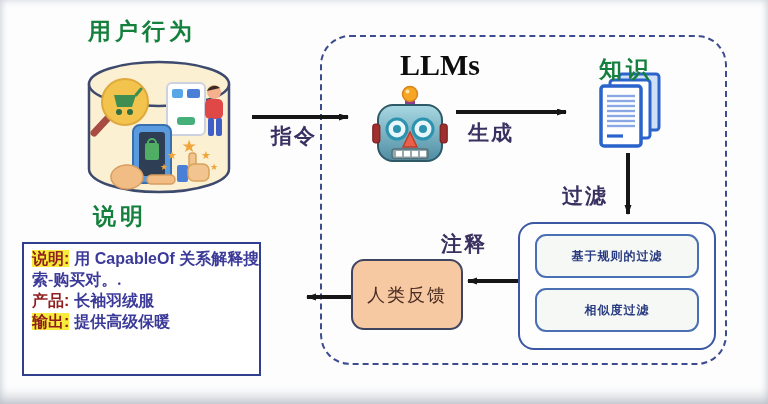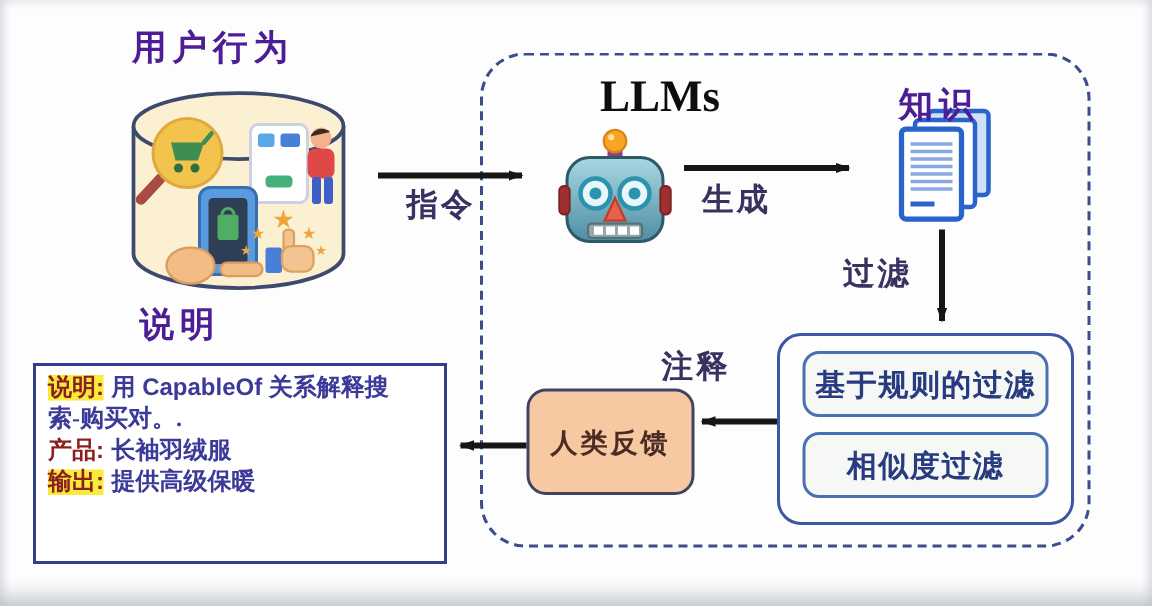--- a/index.html
+++ b/index.html
@@ -1,29 +1,29 @@
 <!DOCTYPE html>
 <html><head>
 <meta charset="utf-8">
 <style>
   html,body{margin:0;padding:0;background:#c9ced5;font-family:"Liberation Sans","DejaVu Sans",sans-serif;}
   .stage{position:relative;width:768px;height:404px;background:#fdfdfe;overflow:hidden;
          box-shadow:inset 0 -12px 14px -7px #b9bec6, inset 0 5px 8px -5px #d4d9e0,
                     inset 6px 0 8px -6px #cdd2d9, inset -6px 0 8px -6px #cdd2d9;}
   .abs{position:absolute;}
-  .heading{color:#4c1d95;font-weight:700;font-size:23px;letter-spacing:4px;z-index:6;}
+  .heading{color:#15803d;font-weight:700;font-size:23px;letter-spacing:4px;z-index:6;}
   .edge-label{color:#3a3160;font-weight:700;font-size:21px;letter-spacing:2px;z-index:6;}
   .serif-title{font-family:"Liberation Serif","DejaVu Serif",serif;font-weight:700;font-size:30px;color:#0d0d0d;z-index:6;margin-left:30px;}
   .dashed-box{left:320px;top:35px;width:403px;height:326px;border:2px dashed #3c4c8e;border-radius:30px;z-index:1;}
   .filter-container{left:518px;top:222px;width:194px;height:124px;background:#fdfefd;border:2px solid #3c57a3;border-radius:16px;z-index:2;}
   .filter-box{left:15px;width:160px;height:40px;background:#f5f8f4;border:2px solid #4a6fb3;border-radius:11px;
-              display:flex;align-items:center;justify-content:center;color:#283a80;font-weight:700;font-size:20px;letter-spacing:1px;}
+              display:flex;align-items:center;justify-content:center;color:#283a80;font-weight:700;font-size:12px;letter-spacing:1px;}
   .feedback-box{left:351px;top:259px;width:108px;height:67px;background:#f6c9a3;border:2.5px solid #3f4460;border-radius:13px;
-                display:flex;align-items:center;justify-content:center;color:#4a2c22;font-weight:700;font-size:18px;letter-spacing:2px;z-index:2;}
-  .legend-box{left:22px;top:242px;width:276px;height:134px;background:#ffffff;border:2px solid #2f3f8e;z-index:2;
+                display:flex;align-items:center;justify-content:center;color:#4a2c22;font-weight:400;font-size:18px;letter-spacing:2px;z-index:2;}
+  .legend-box{left:22px;top:242px;width:239px;height:134px;background:#ffffff;border:2px solid #2f3f8e;z-index:2;
               padding:4px 8px;box-sizing:border-box;}
   .legend-row{font-size:16px;font-weight:700;line-height:21px;white-space:nowrap;}
   .lbl{color:#8e1d1d;}
   .lbl.hl{background:#f7ec3b;}
   .val{color:#3c3a99;margin-left:5px;}
   .arrow-overlay{left:0;top:0;z-index:5;pointer-events:none;}
   .icon-layer{z-index:3;}
 </style>
 </head>
 <body>
@@ -32,21 +32,21 @@
 
   <div class="abs dashed-box"></div>
 
   <div class="abs heading" style="left:88px;top:16px;">用户行为</div>
   <div class="abs heading" style="left:93px;top:201px;">说明</div>
   <div class="abs serif-title" style="left:368px;top:48px;width:84px;text-align:center;">LLMs</div>
   <div class="abs heading" style="left:599px;top:41px;margin-top:13px;">知识</div>
 
   <div class="abs edge-label" style="left:271px;top:122px;">指令</div>
   <div class="abs edge-label" style="left:468px;top:119px;">生成</div>
-  <div class="abs edge-label" style="left:562px;top:168px;">过滤</div>
+  <div class="abs edge-label" style="left:562px;top:182px;">过滤</div>
   <div class="abs edge-label" style="left:441px;top:230px;">注释</div>
 
   <svg class="abs icon-layer" style="left:85px;top:57px;" width="148" height="140" viewBox="0 0 148 140">
     <path d="M4,27 L4,112 A70,23 0 0 0 144,112 L144,27" fill="#fbf0d2" stroke="#3d4a6e" stroke-width="2.5"></path>
     <ellipse cx="74" cy="27" rx="70" ry="22" fill="#fbf0d2" stroke="#3d4a6e" stroke-width="2.5"></ellipse>
 
     <g>
       <line x1="22" y1="62" x2="9" y2="76" stroke="#a84b42" stroke-width="7" stroke-linecap="round"></line>
       <circle cx="40" cy="45" r="23" fill="#f2c44d" stroke="#dfa93e" stroke-width="2"></circle>
       <path d="M29,38 h22 l-4,12 h-15 z" fill="#3e8e52"></path>

